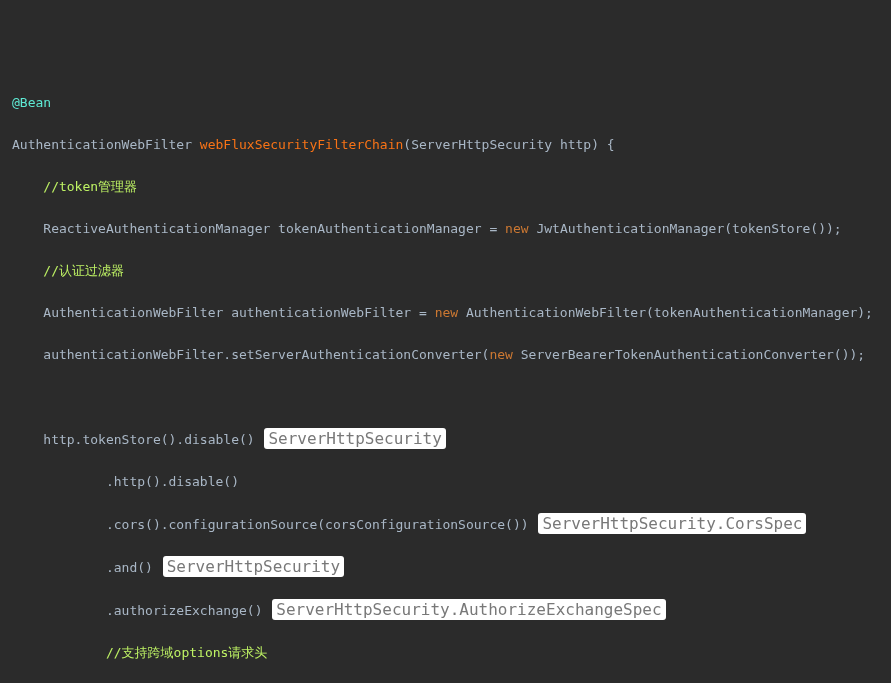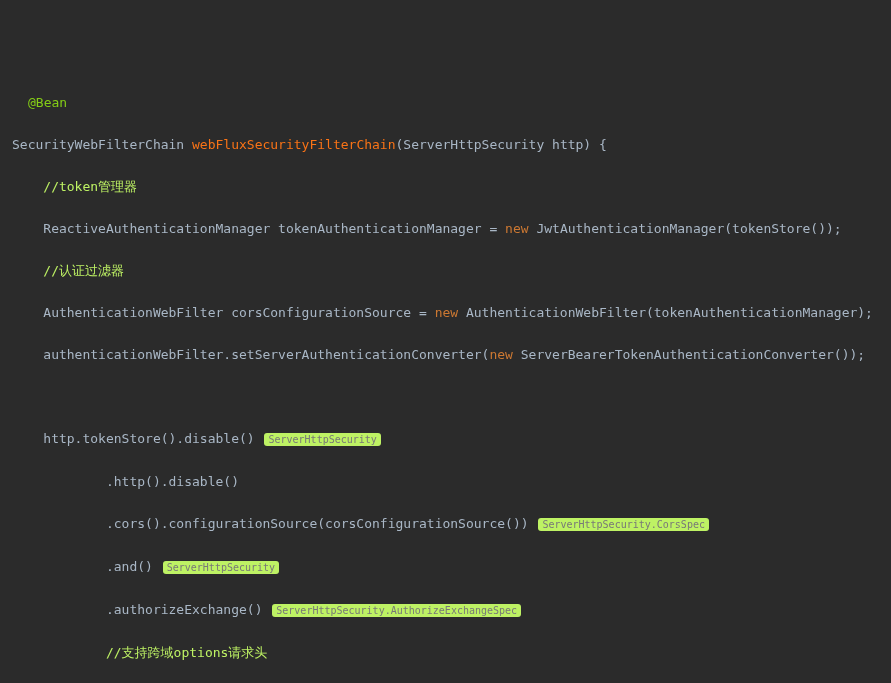--- a/index.html
+++ b/index.html
@@ -6,46 +6,46 @@
       margin: 0;
       padding: 8px 12px;
       background-color: #2b2b2b;
       font-family: "Consolas", "Monaco", monospace;
       font-size: 13px;
       line-height: 21px;
       color: #a9b7c6;
       white-space: pre;
       overflow-x: hidden;
     }
-    .annotation { color: #84cc16; margin-left: 16px; }
+    .annotation { color: #5eead4; }
     .keyword { color: #cc7832; }
     .default-text { color: #a9b7c6; }
     .method-decl { color: #f97316; }
     .comment { color: #bef264; }
     .hint {
       color: #787878;
-      background-color: #bef264;
+      background-color: #ffffff;
       padding: 1px 4px;
       border-radius: 3px;
-      font-size: 10px;
+      font-size: 16px;
       margin-left: 2px;
     }
     .line { min-height: 21px; }
   </style>
 </head>
 <body>
 
 
 
 <div class="line"><span class="annotation">@Bean</span></div>
-<div class="line"><span class="default-text">SecurityWebFilterChain </span><span class="method-decl">webFluxSecurityFilterChain</span><span class="default-text">(ServerHttpSecurity http) {</span></div>
+<div class="line"><span class="default-text">AuthenticationWebFilter </span><span class="method-decl">webFluxSecurityFilterChain</span><span class="default-text">(ServerHttpSecurity http) {</span></div>
 <div class="line comment">    //token管理器</div>
 <div class="line"><span class="default-text">    ReactiveAuthenticationManager tokenAuthenticationManager = </span><span class="keyword">new </span><span class="default-text">JwtAuthenticationManager(tokenStore());</span></div>
 <div class="line comment">    //认证过滤器</div>
-<div class="line"><span class="default-text">    AuthenticationWebFilter corsConfigurationSource = </span><span class="keyword">new </span><span class="default-text">AuthenticationWebFilter(tokenAuthenticationManager);</span></div>
+<div class="line"><span class="default-text">    AuthenticationWebFilter authenticationWebFilter = </span><span class="keyword">new </span><span class="default-text">AuthenticationWebFilter(tokenAuthenticationManager);</span></div>
 <div class="line"><span class="default-text">    authenticationWebFilter.setServerAuthenticationConverter(</span><span class="keyword">new </span><span class="default-text">ServerBearerTokenAuthenticationConverter());</span></div>
 <div class="line"> </div>
 <div class="line"><span class="default-text">    http.tokenStore().disable()</span> <span class="hint">ServerHttpSecurity</span></div>
 <div class="line default-text">            .http().disable()</div>
 <div class="line"><span class="default-text">            .cors().configurationSource(corsConfigurationSource())</span> <span class="hint">ServerHttpSecurity.CorsSpec</span></div>
 <div class="line"><span class="default-text">            .and()</span> <span class="hint">ServerHttpSecurity</span></div>
 <div class="line"><span class="default-text">            .authorizeExchange()</span> <span class="hint">ServerHttpSecurity.AuthorizeExchangeSpec</span></div>
 <div class="line comment">            //支持跨域options请求头</div>
 
 

